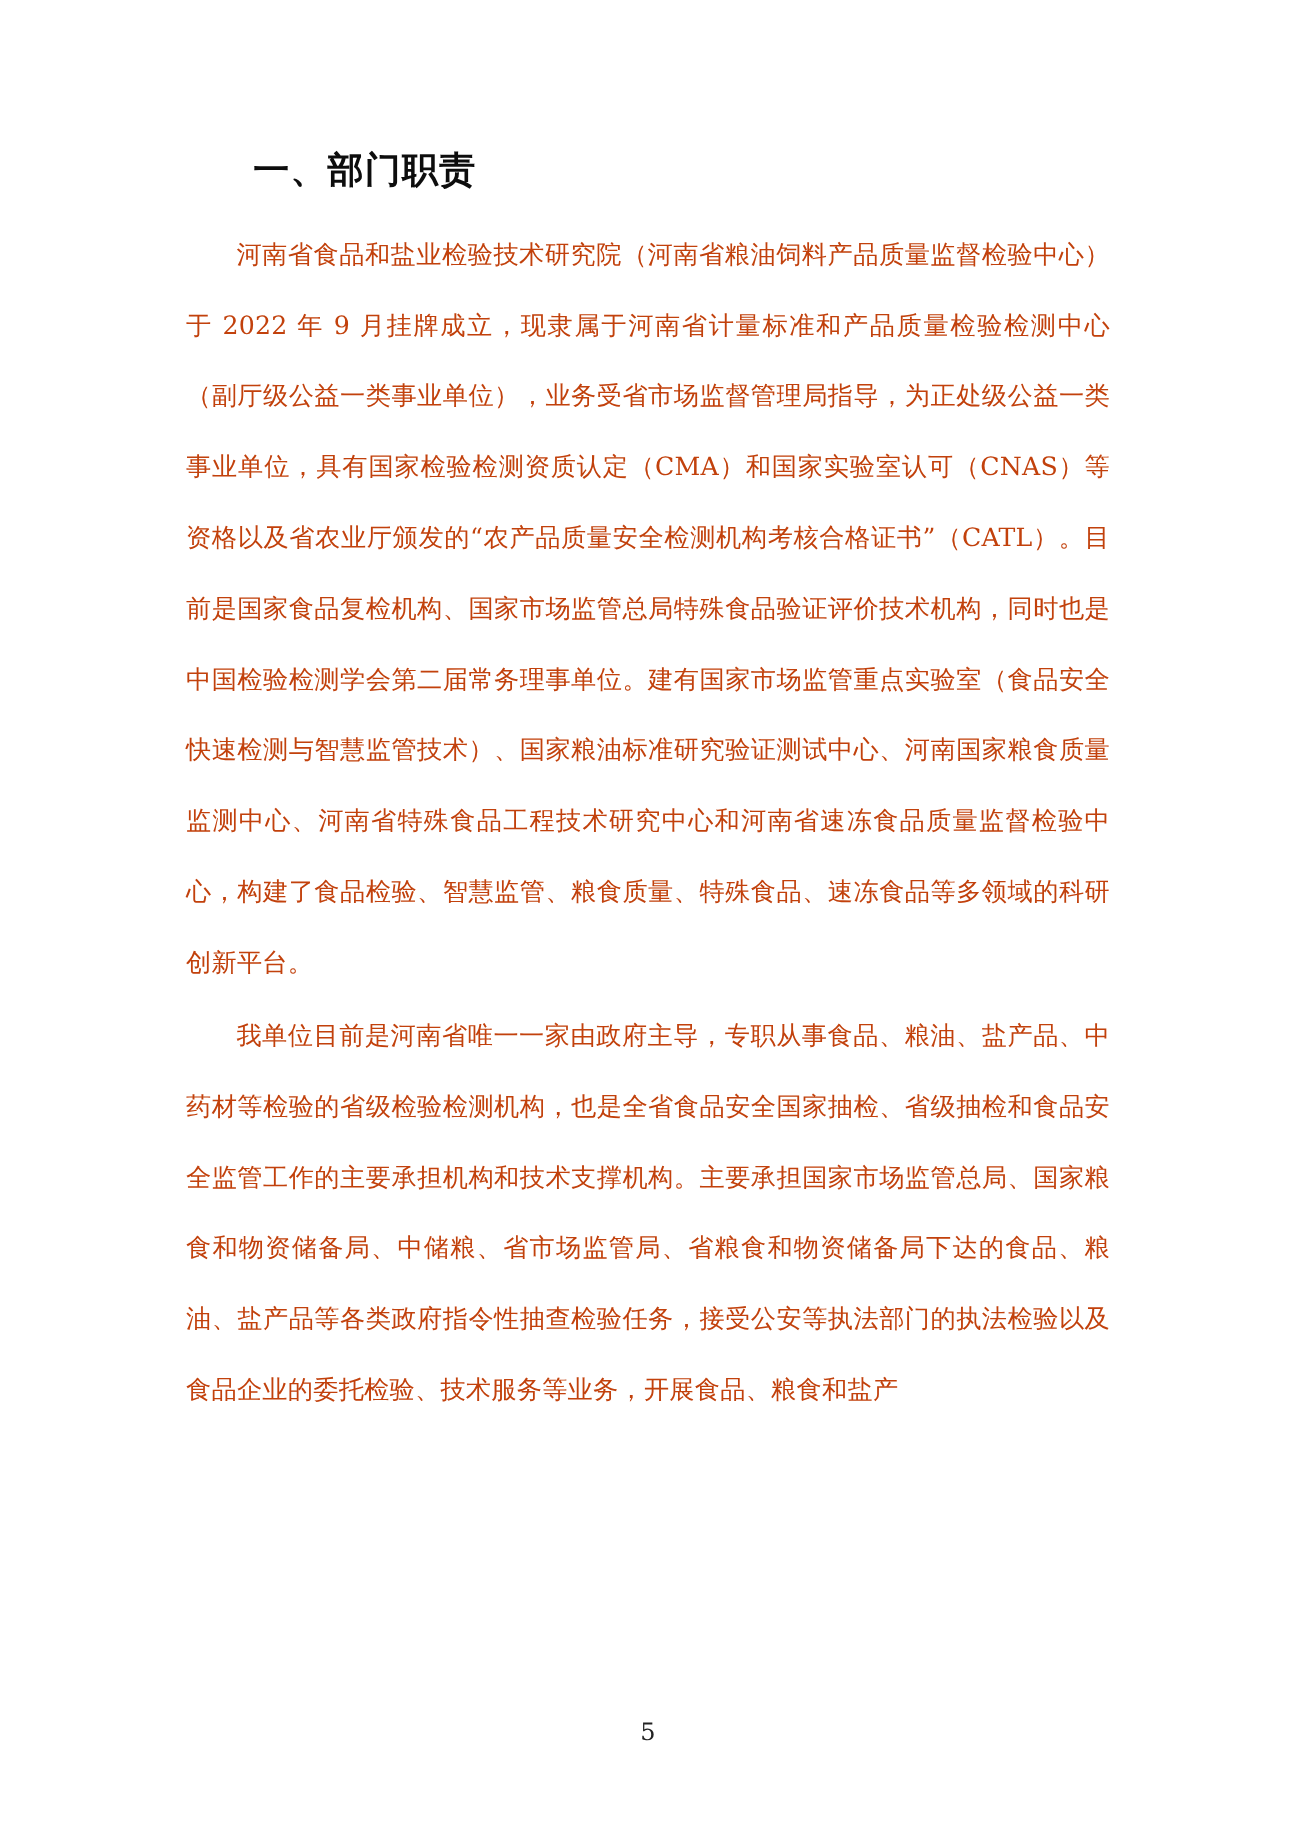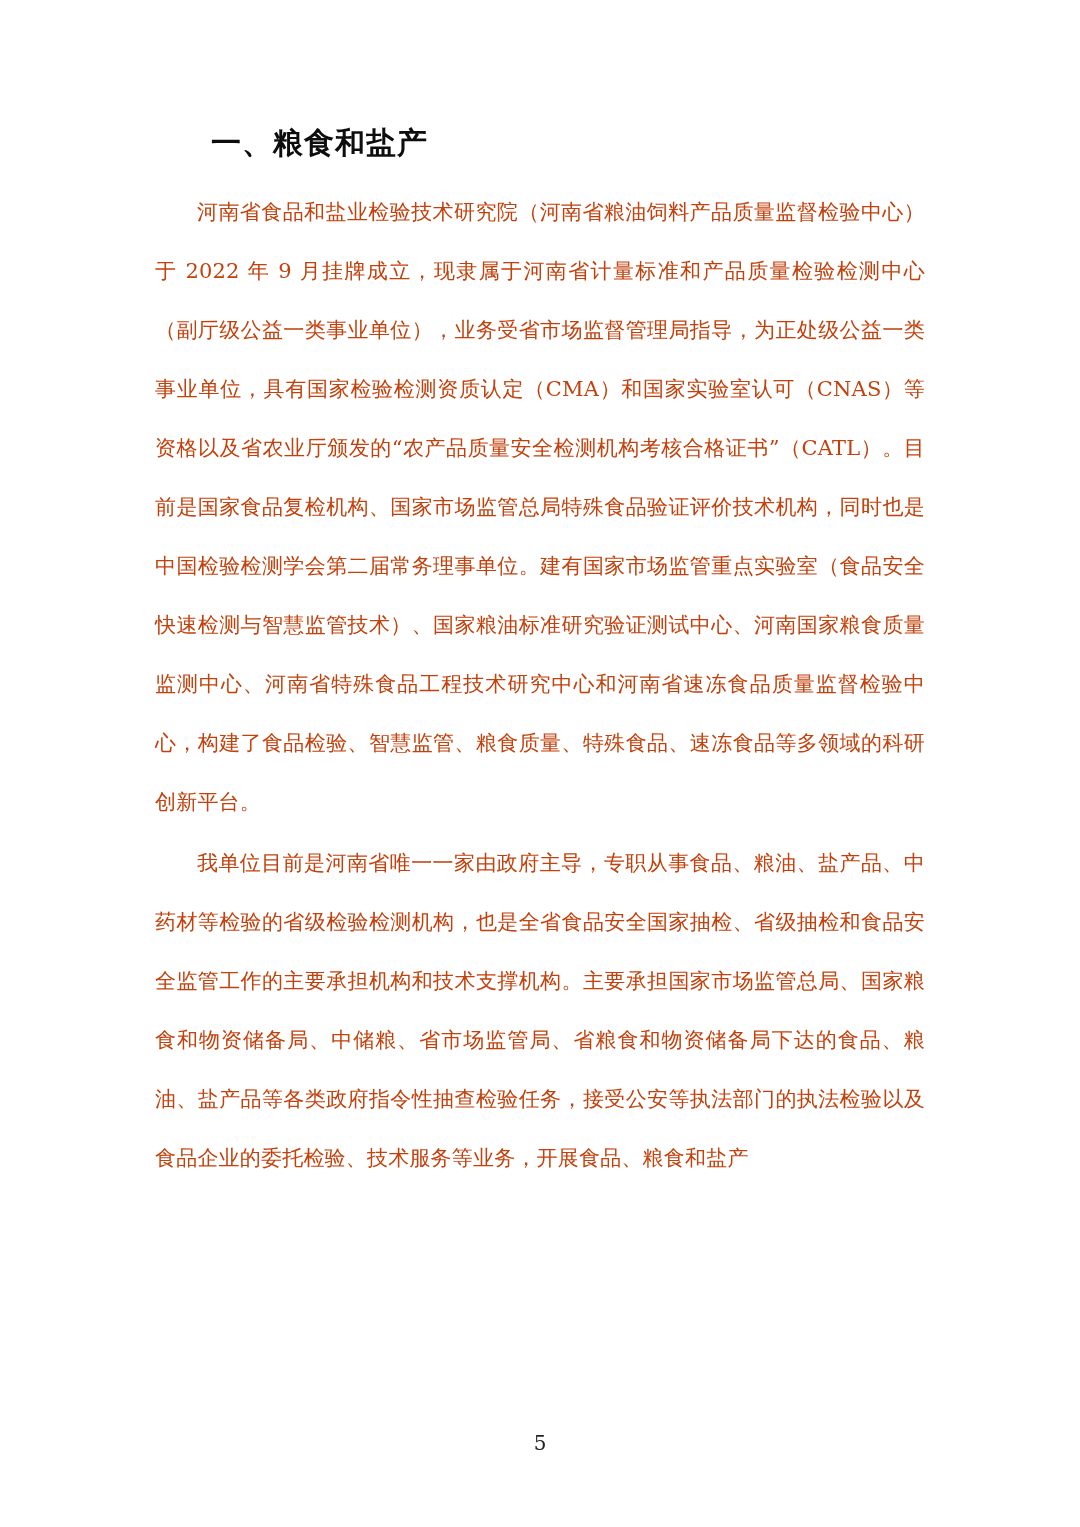--- a/index.html
+++ b/index.html
@@ -54,18 +54,18 @@
     font-size: 20px;
     font-family: "DejaVu Serif", "Liberation Serif", serif;
     color: #222222;
   }
 </style>
 </head>
 <body>
 
 <div class="page">
   <div class="content">
-    <h1 class="section-title">一、粮食和盐产</h1>
+    <h1 class="section-title">一、部门职责</h1>
     <p class="para">河南省食品和盐业检验技术研究院（河南省粮油饲料产品质量监督检验中心）于 2022 年 9 月挂牌成立，现隶属于河南省计量标准和产品质量检验检测中心（副厅级公益一类事业单位），业务受省市场监督管理局指导，为正处级公益一类事业单位，具有国家检验检测资质认定（CMA）和国家实验室认可（CNAS）等资格以及省农业厅颁发的“农产品质量安全检测机构考核合格证书”（CATL）。目前是国家食品复检机构、国家市场监管总局特殊食品验证评价技术机构，同时也是中国检验检测学会第二届常务理事单位。建有国家市场监管重点实验室（食品安全快速检测与智慧监管技术）、国家粮油标准研究验证测试中心、河南国家粮食质量监测中心、河南省特殊食品工程技术研究中心和河南省速冻食品质量监督检验中心，构建了食品检验、智慧监管、粮食质量、特殊食品、速冻食品等多领域的科研创新平台。</p>
     <p class="para">我单位目前是河南省唯一一家由政府主导，专职从事食品、粮油、盐产品、中药材等检验的省级检验检测机构，也是全省食品安全国家抽检、省级抽检和食品安全监管工作的主要承担机构和技术支撑机构。主要承担国家市场监管总局、国家粮食和物资储备局、中储粮、省市场监管局、省粮食和物资储备局下达的食品、粮油、盐产品等各类政府指令性抽查检验任务，接受公安等执法部门的执法检验以及食品企业的委托检验、技术服务等业务，开展食品、粮食和盐产</p>
   </div>
   <div class="page-number">5</div>
 </div>
 
 </body></html>

